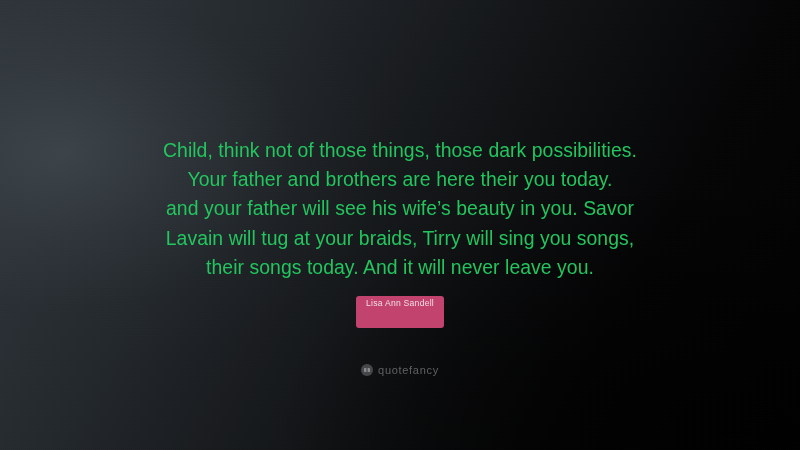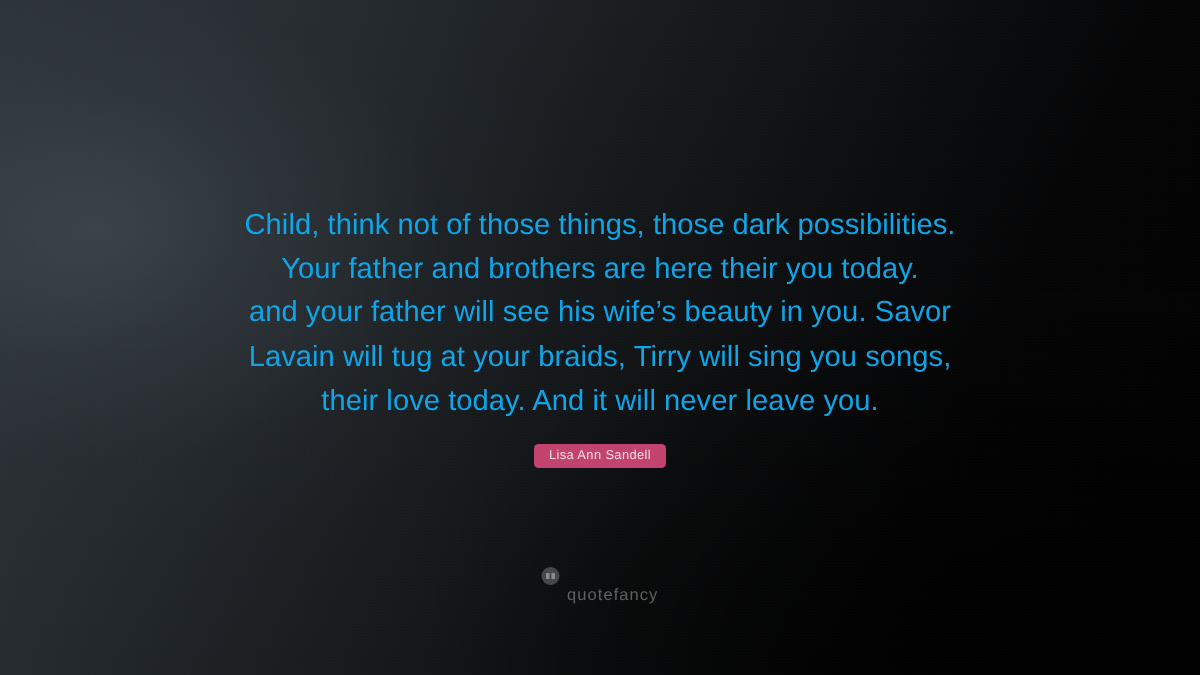--- a/index.html
+++ b/index.html
@@ -62,37 +62,37 @@
     inset: 0;
     display: flex;
     flex-direction: column;
     align-items: center;
   }
 
   #quote-text {
     width: 640px;
     margin-top: 136px;
     text-align: center;
-    color: #0ea5e9;
+    color: #22c55e;
     font-size: 19.4px;
     line-height: 29.2px;
     letter-spacing: 0.05px;
     font-weight: 400;
     text-rendering: optimizeLegibility;
     -webkit-font-smoothing: antialiased;
   }
   #quote-text .quote-line {
     display: block;
     white-space: nowrap;
   }
 
   #author-badge {
     margin-top: 14px;
     display: inline-block;
-    padding: 3px 10px 4px 10px;
+    padding: 3px 10px 20px 10px;
     border-radius: 3px;
     background-color: #c2436e;
     color: #f3dde5;
     font-size: 8.6px;
     line-height: 9px;
     letter-spacing: 0.25px;
     white-space: nowrap;
   }
 
   #watermark {
@@ -114,41 +114,40 @@
     display: flex;
     align-items: center;
     justify-content: center;
   }
   #watermark .wm-icon svg { display: block; }
   #watermark .wm-label {
     color: #9a9d9f;
     font-size: 11px;
     letter-spacing: 0.7px;
     line-height: 12px;
-    margin-top: 27px;
   }
 </style>
 </head>
 <body>
 
 <div id="wallpaper">
 
   <div class="bg-layer bg-base"></div>
   <div class="bg-layer bg-glow"></div>
   <div class="bg-layer bg-shade"></div>
   <div class="bg-layer bg-noise"></div>
 
   <div id="content">
 
     <div id="quote-text">
       <span class="quote-line">Child, think not of those things, those dark possibilities.</span>
       <span class="quote-line">Your father and brothers are here their you today.</span>
       <span class="quote-line">and your father will see his wife’s beauty in you. Savor</span>
       <span class="quote-line">Lavain will tug at your braids, Tirry will sing you songs,</span>
-      <span class="quote-line">their love today. And it will never leave you.</span>
+      <span class="quote-line">their songs today. And it will never leave you.</span>
     </div>
 
     <div id="author-badge">Lisa Ann Sandell</div>
 
   </div>
 
   <div id="watermark">
     <span class="wm-icon">
       <svg width="8" height="8" viewBox="0 0 8 8" aria-hidden="true">
         <rect x="1" y="2" width="2.4" height="4" rx="0.4" fill="#e2e4e5"></rect>

